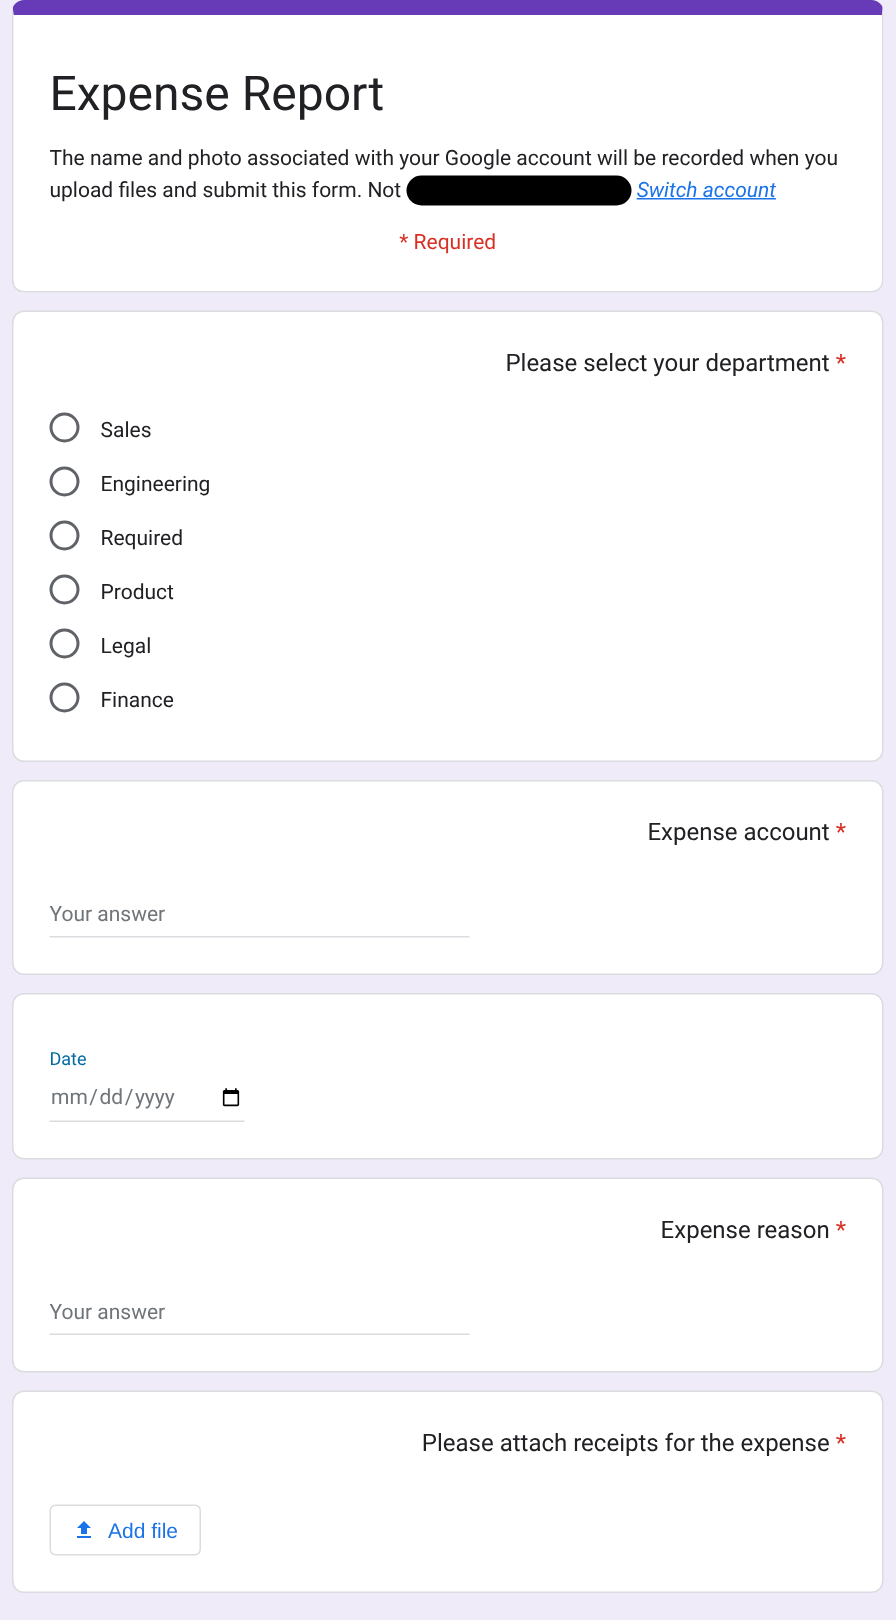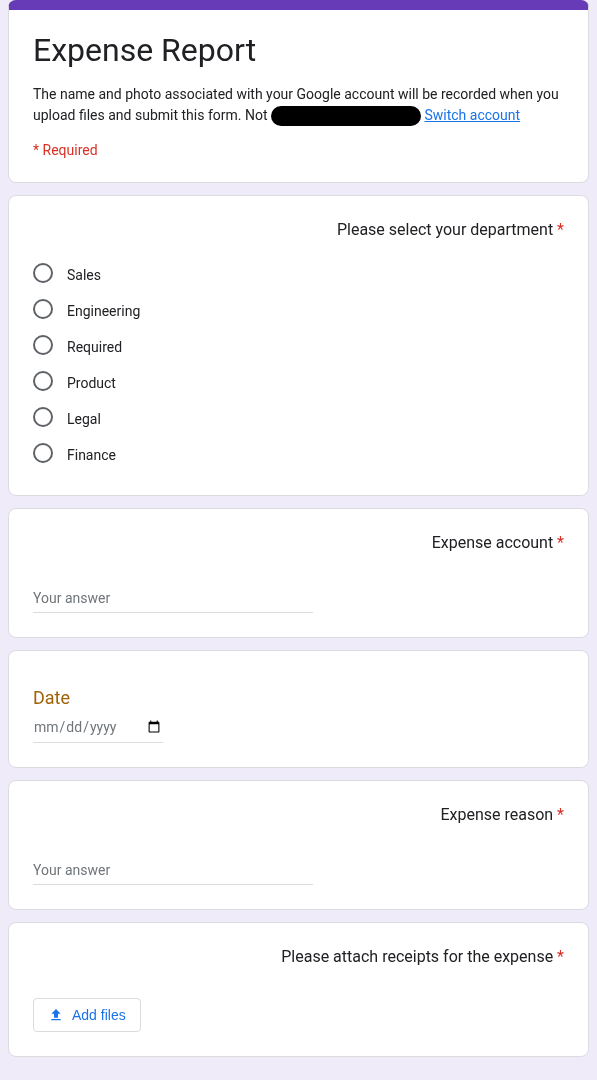--- a/index.html
+++ b/index.html
@@ -18,21 +18,21 @@
     }
     .card {
       background: #fff;
       border-radius: 8px;
       border: 1px solid #dadce0;
       margin-bottom: 12px;
       padding: 24px;
     }
     .card.header-card {
       border-top: 10px solid #673ab7;
-      padding-top: 20px;
+      padding-top: 32px;
     }
     .form-title {
       font-size: 32px;
       font-weight: 400;
       color: #202124;
       line-height: 1.3;
       margin-bottom: 12px;
     }
     .form-desc {
       font-size: 14px;
@@ -45,25 +45,27 @@
       height: 20px;
       background: #000;
       border-radius: 10px;
       vertical-align: middle;
     }
     .switch-link {
       color: #1a73e8;
       text-decoration: underline;
       cursor: pointer;
       font-size: 14px;
+      font-style: italic;
     }
     .required-note {
       color: #d93025;
       font-size: 14px;
       margin-top: 16px;
+      text-align: center;
     }
     .question-label {
       font-size: 16px;
       color: #202124;
       margin-bottom: 16px;
       text-align: right;
     }
     .required-star {
       color: #d93025;
     }
@@ -93,22 +95,22 @@
       padding: 6px 0;
       color: #14532d;
       outline: none;
       font-family: inherit;
       margin-top: 16px;
     }
     .text-input::placeholder {
       color: #70757a;
     }
     .date-label {
-      font-size: 18px;
-      color: #a16207;
+      font-size: 12px;
+      color: #0369a1;
       margin-top: 12px;
       margin-bottom: 4px;
     }
     .date-input {
       border: none;
       border-bottom: 1px solid #dadce0;
       font-size: 14px;
       padding: 6px 0;
       color: #70757a;
       outline: none;
@@ -213,17 +215,17 @@
     <div class="question-label">
       <span>Please attach receipts for the expense</span>
       <span class="required-star">*</span>
     </div>
     <button class="add-file-btn">
       <span class="upload-icon">
         <svg width="16" height="16" viewBox="0 0 24 24" fill="#1a73e8">
           <path d="M9 16h6v-6h4l-7-7-7 7h4v6zm-4 2h14v2H5v-2z"></path>
         </svg>
       </span>
-      <span>Add files</span>
+      <span>Add file</span>
     </button>
   </div>
 
 </div>
 
 </body></html>

